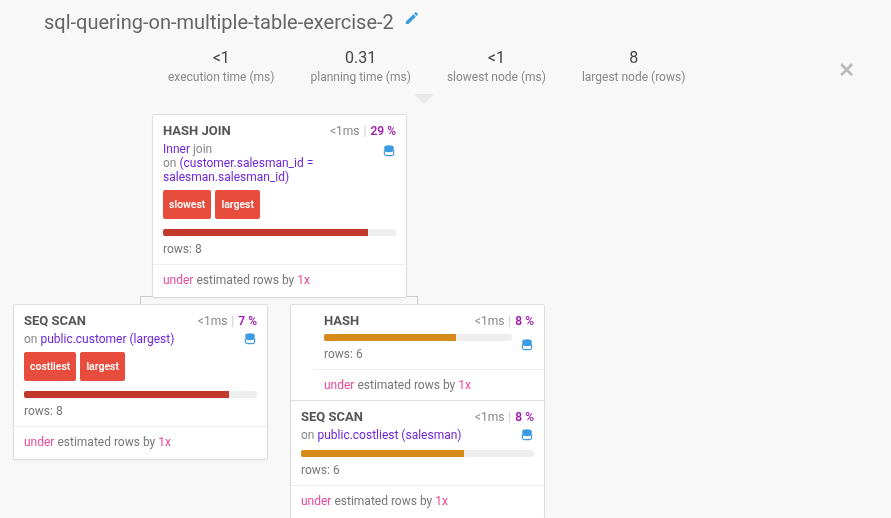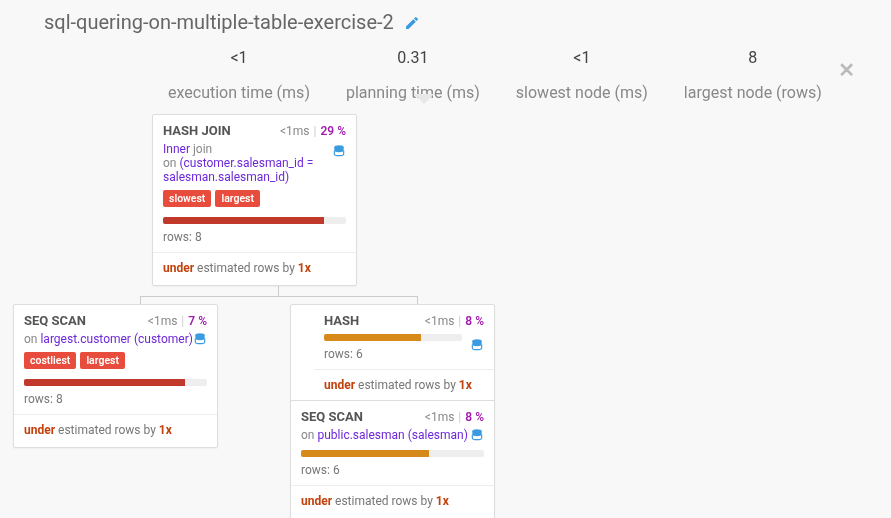--- a/index.html
+++ b/index.html
@@ -11,21 +11,21 @@
     width: 891px;
     height: 518px;
     position: relative;
     overflow: hidden;
   }
   .title-row {
     position: absolute;
     top: 10px;
     left: 44px;
     display: flex;
-    align-items: flex-end;
+    align-items: flex-start;
     gap: 10px;
   }
   .title-row h1 {
     font-size: 20px;
     font-weight: 400;
     color: #666;
   }
   .edit-icon { color: #3a9be0; cursor: pointer; }
   .stats-bar {
     position: absolute;
@@ -33,21 +33,21 @@
     left: 150px;
     display: flex;
     gap: 0;
     align-items: flex-start;
   }
   .stat {
     text-align: center;
     padding: 0 18px;
   }
   .stat .value { font-size: 16px; color: #444; }
-  .stat .label { font-size: 16px; color: #888; margin-top: 16px; }
+  .stat .label { font-size: 12px; color: #888; margin-top: 3px; }
   .close-x {
     position: absolute;
     top: 58px;
     right: 36px;
     color: #bbb;
     font-size: 20px;
     cursor: pointer;
     font-weight: bold;
   }
   .pointer-down {
@@ -58,21 +58,21 @@
     border-left: 10px solid transparent;
     border-right: 10px solid transparent;
     border-top: 10px solid #e8e8e8;
   }
 
   .node {
     position: absolute;
     background: #fff;
     border: 1px solid #ddd;
     border-radius: 2px;
-    width: 205px;
+    width: 255px;
     box-shadow: 0 1px 2px rgba(0,0,0,0.04);
   }
   .node .header {
     display: flex;
     justify-content: space-between;
     align-items: center;
     padding: 8px 10px 4px 10px;
     font-size: 13px;
   }
   .node .header .name { font-weight: 700; color: #555; }
@@ -95,21 +95,21 @@
   .tags {
     padding: 0 10px 8px 10px;
     display: flex;
     gap: 4px;
   }
   .tag {
     background: #e74c3c;
     color: #fff;
     font-size: 10.5px;
     font-weight: 600;
-    padding: 2px 6px;
+    padding: 8px 6px;
     border-radius: 2px;
   }
   .bar-wrap {
     margin: 2px 10px 6px 10px;
     height: 7px;
     background: #eee;
     border-radius: 2px;
     overflow: hidden;
   }
   .bar-fill { height: 100%; }
@@ -119,21 +119,21 @@
     padding: 0 10px 8px 10px;
     font-size: 12px;
     color: #777;
     border-bottom: 1px solid #eee;
   }
   .est-line {
     padding: 8px 10px 10px 10px;
     font-size: 12px;
     color: #777;
   }
-  .est-line .b { font-weight: 700; color: #c2410c; }
+  .est-line .b { font-weight: 400; color: #ec4899; }
 
   
   .conn {
     position: absolute;
     border: 1px solid #ccc;
     background: transparent;
   }
 
   #node1 { top: 114px; left: 152px; }
   #node2 { top: 304px; left: 13px; }
@@ -226,21 +226,21 @@
     </span>
   </div>
   <div class="sub">
     <span class="db-icon" style="top:0;">
       <svg width="14" height="14" viewBox="0 0 24 24" fill="currentColor">
           <ellipse cx="12" cy="5" rx="8" ry="3"></ellipse>
           <path d="M4 5v6c0 1.66 3.58 3 8 3s8-1.34 8-3V5"></path>
           <path d="M4 11v6c0 1.66 3.58 3 8 3s8-1.34 8-3v-6" fill="none" stroke="currentColor" stroke-width="2"></path>
         </svg>
     </span>
-    <span>on </span><span class="dark">largest.customer (customer)</span>
+    <span>on </span><span class="dark">public.customer (largest)</span>
   </div>
   <div class="tags">
     <span class="tag">costliest</span>
     <span class="tag">largest</span>
   </div>
   <div class="bar-wrap">
       <div class="bar-fill bar-red" style="width:88%"></div>
     </div>
   <div class="rows-line">rows: 8</div>
   <div class="est-line">
@@ -281,21 +281,21 @@
     </span>
   </div>
   <div class="sub">
     <span class="db-icon" style="top:0;">
       <svg width="14" height="14" viewBox="0 0 24 24" fill="currentColor">
           <ellipse cx="12" cy="5" rx="8" ry="3"></ellipse>
           <path d="M4 5v6c0 1.66 3.58 3 8 3s8-1.34 8-3V5"></path>
           <path d="M4 11v6c0 1.66 3.58 3 8 3s8-1.34 8-3v-6" fill="none" stroke="currentColor" stroke-width="2"></path>
         </svg>
     </span>
-    <span>on </span><span class="dark">public.salesman (salesman)</span>
+    <span>on </span><span class="dark">public.costliest (salesman)</span>
   </div>
   <div class="bar-wrap">
       <div class="bar-fill bar-orange" style="width:70%"></div>
     </div>
   <div class="rows-line">rows: 6</div>
   <div class="est-line">
     <span class="b">under</span><span> estimated rows by </span><span class="b">1x</span>
   </div>
 </div>
 

